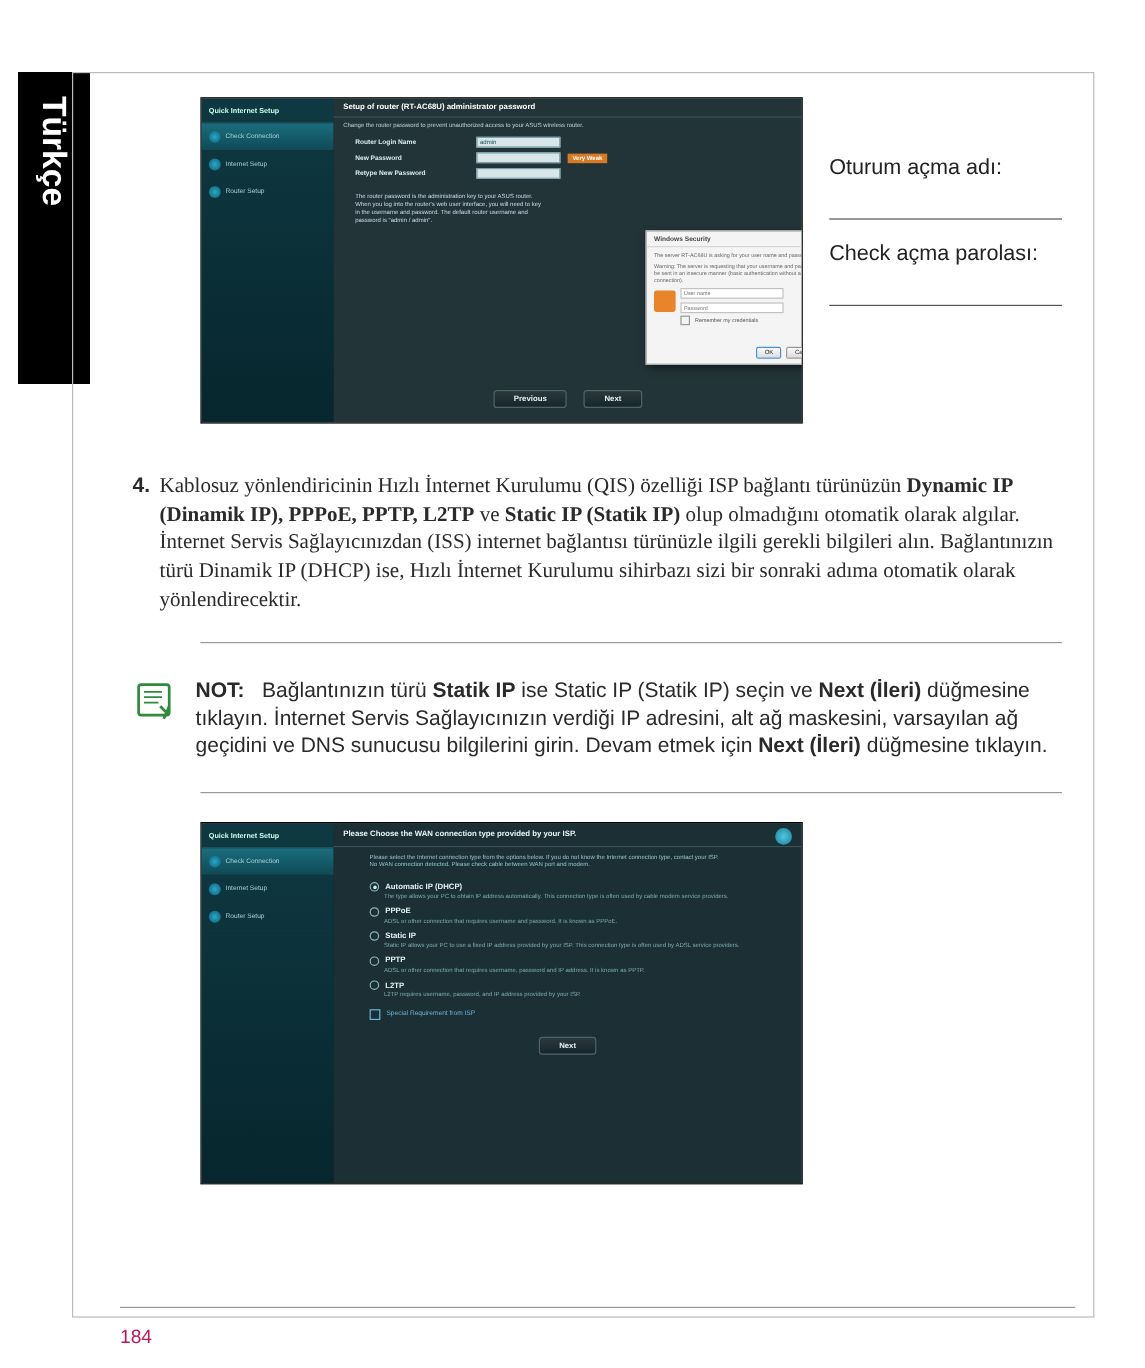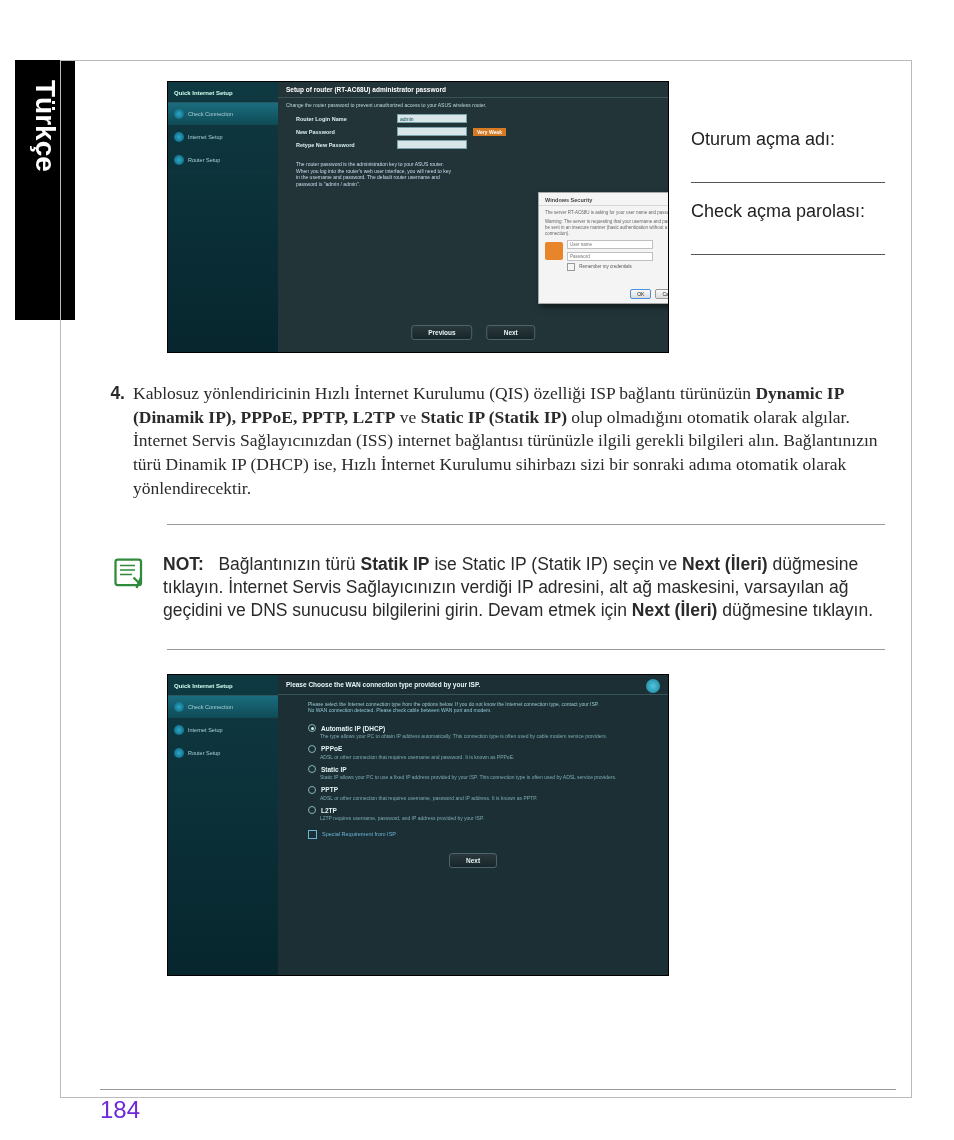--- a/index.html
+++ b/index.html
@@ -61,21 +61,21 @@
   }
   .shot2 {
     width: 500px;
     height: 300px;
     margin-left: 56px;
   }
   .top-row {
     display: flex;
     align-items: flex-start;
     gap: 22px;
-    margin-bottom: 29px;
+    margin-bottom: 40px;
   }
   .side-labels {
     flex: 1;
     font-size: 18px;
     color: #222;
     padding-top: 48px;
   }
   .fill-line {
     border-bottom: 1px solid #555;
     height: 28px;
@@ -347,22 +347,22 @@
   }
   .s2-btns {
     text-align: center;
     margin-top: 10px;
   }
 
   .page-num {
     position: absolute;
     left: 100px;
     bottom: 16px;
-    font-size: 24px;
-    color: #6d28d9;
+    font-size: 16px;
+    color: #be185d;
   }
   .footer-line {
     position: absolute;
     left: 100px;
     right: 58px;
     bottom: 50px;
     border-top: 1px solid #999;
   }
 </style>
 </head>

